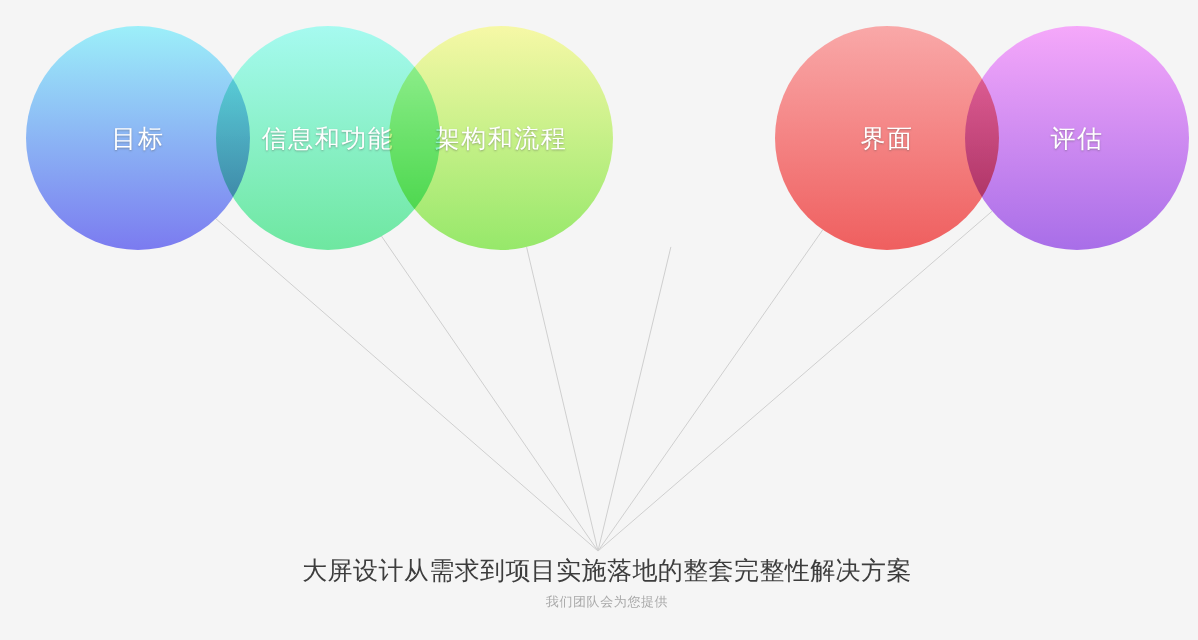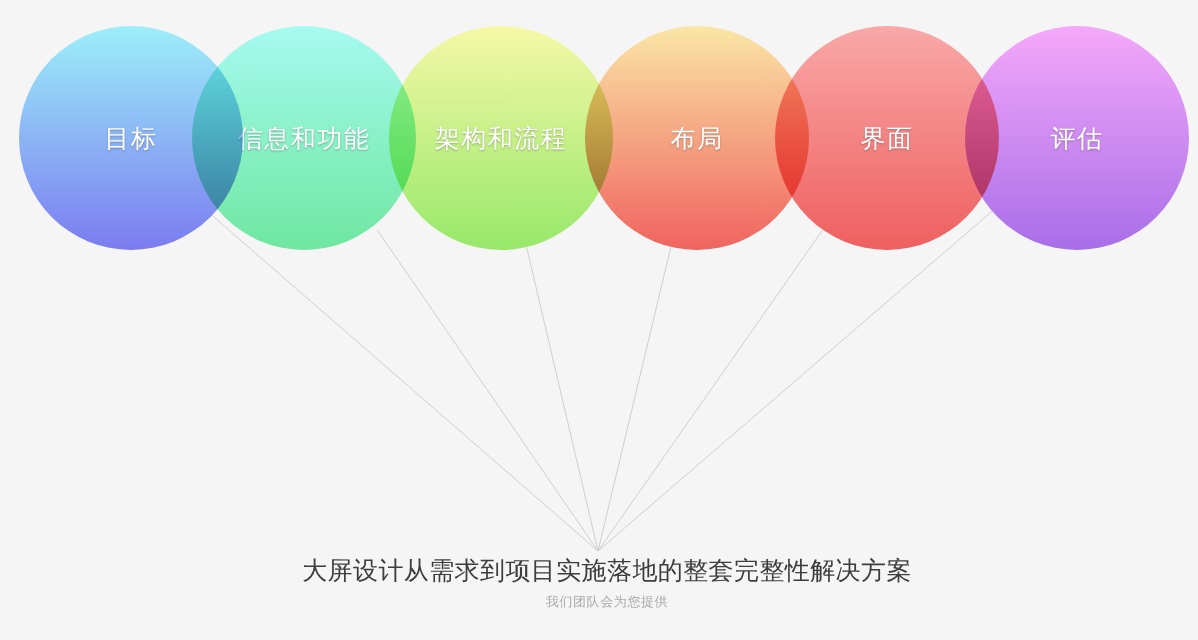--- a/index.html
+++ b/index.html
@@ -100,31 +100,28 @@
   <svg id="lines" viewBox="0 0 1198 640" width="1198" height="640" aria-hidden="true">
       <line x1="207.52" y1="211.49" x2="598" y2="551" stroke="#cfcfcf" stroke-width="1"></line>
       <line x1="377.46" y1="230.29" x2="598" y2="551" stroke="#cfcfcf" stroke-width="1"></line>
       <line x1="526.61" y1="247.03" x2="598" y2="551" stroke="#cfcfcf" stroke-width="1"></line>
       <line x1="670.89" y1="246.91" x2="598" y2="551" stroke="#cfcfcf" stroke-width="1"></line>
       <line x1="822.79" y1="229.76" x2="598" y2="551" stroke="#cfcfcf" stroke-width="1"></line>
       <line x1="992.18" y1="211.14" x2="598" y2="551" stroke="#cfcfcf" stroke-width="1"></line>
     </svg>
 
   <div id="circle-row">
-      <div class="venn-circle" style="left: 19px; background: linear-gradient(rgb(156, 239, 249) 0%, rgb(123, 123, 240) 100%); z-index: 1; align-items: center;">
+      <div class="venn-circle" style="left: 26px; background: linear-gradient(rgb(156, 239, 249) 0%, rgb(123, 123, 240) 100%); z-index: 1; align-items: center;">
         <span class="venn-label" style="color: rgb(255, 255, 255);">目标</span>
       </div>
-      <div class="venn-circle" style="left: 192px; background: linear-gradient(rgb(166, 250, 240) 0%, rgb(110, 231, 160) 100%); z-index: 2;">
+      <div class="venn-circle" style="left: 216px; background: linear-gradient(rgb(166, 250, 240) 0%, rgb(110, 231, 160) 100%); z-index: 2;">
         <span class="venn-label" style="color: rgb(255, 255, 255);">信息和功能</span>
       </div>
       <div class="venn-circle" style="left: 389px; background: linear-gradient(rgb(246, 248, 166) 0%, rgb(150, 232, 106) 100%); z-index: 3; align-items: center;">
         <span class="venn-label" style="color: rgb(255, 255, 255);">架构和流程</span>
-      </div>
-      <div class="venn-circle" style="left: 585px; background: linear-gradient(rgb(250, 230, 166) 0%, rgb(240, 99, 95) 100%); z-index: 4;">
-        <span class="venn-label" style="color: rgb(255, 255, 255);">布局</span>
       </div>
       <div class="venn-circle" style="left: 775px; background: linear-gradient(rgb(249, 168, 168) 0%, rgb(239, 95, 95) 100%); z-index: 5; align-items: center;">
         <span class="venn-label" style="color: rgb(255, 255, 255);">界面</span>
       </div>
       <div class="venn-circle" style="left: 965px; background: linear-gradient(rgb(245, 168, 250) 0%, rgb(168, 110, 232) 100%); z-index: 6;">
         <span class="venn-label" style="color: rgb(255, 255, 255);">评估</span>
       </div>
     </div>
 
   <div id="caption">

